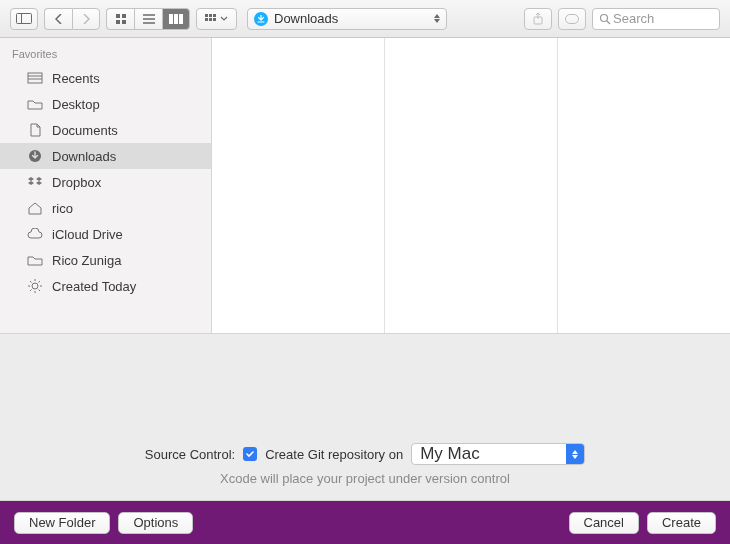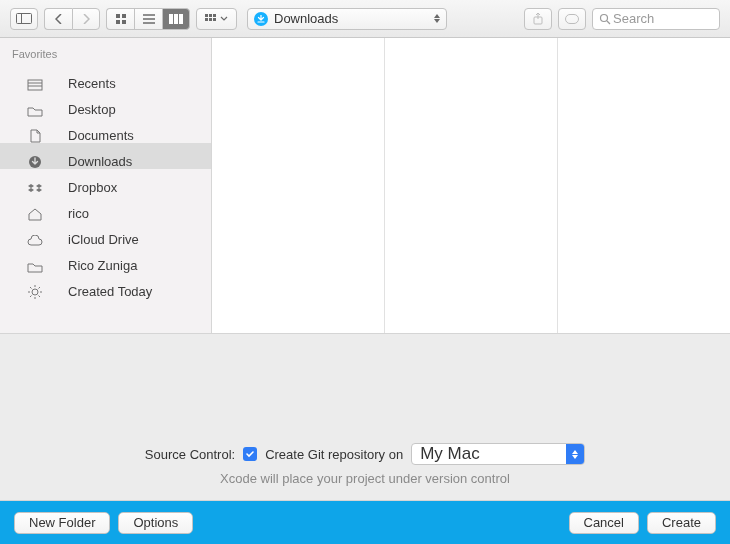--- a/index.html
+++ b/index.html
@@ -42,21 +42,21 @@
   .search {
     height: 22px; width: 128px;
     background: #fff; border:1px solid #c3c3c3; border-radius: 4px;
     display:flex; align-items:center; padding:0 6px; gap:2px; color:#9a9a9a;
   }
 
   
   .body { display:flex; height: 296px; border-bottom:1px solid #d5d5d5; }
   .sidebar { width: 212px; background:#f4f2f3; border-right:1px solid #d6d6d6; padding-top:8px; }
   .sb-head { font-size:11px; color:#8a8a8a; padding: 2px 12px 5px; }
-  .sb-item { height:26px; display:flex; align-items:flex-end; gap:24px; padding:0 12px 0 26px; font-size:13px; color:#3a3a3a; }
+  .sb-item { height:26px; display:flex; align-items:center; gap:8px; padding:0 12px 0 26px; font-size:13px; color:#3a3a3a; }
   .sb-item.selected { background:#dcdcdc; }
   .sb-item .ic { width:18px; display:flex; align-items:center; justify-content:center; color:#777; }
   .columns { flex:1; display:flex; }
   .col { flex:1; border-right:1px solid #e1e1e1; }
   .col:last-child{border-right:none;}
 
   
   .lower { height: 166px; background:#ececec; display:flex; flex-direction:column; align-items:center; justify-content:flex-end; padding-bottom:14px; }
   .sc-row { display:flex; align-items:center; gap:8px; font-size:13px; }
   .sc-label { color:#333; }
@@ -66,21 +66,21 @@
     border-radius:4px; display:flex; align-items:center; padding:0 0 0 8px;
     font-size:17px; overflow:hidden;
   }
   .popup .arrows { margin-left:auto; width:18px; height:100%; background:#2f7cf6; display:flex; flex-direction:column; align-items:center; justify-content:center; gap:1px;}
   .popup .arrows span{width:0;height:0;border-left:3px solid transparent;border-right:3px solid transparent;}
   .popup .arrows .u{border-bottom:4px solid #fff;}
   .popup .arrows .d{border-top:4px solid #fff;}
   .hint { font-size:13px; color:#8a8a8a; margin-top:6px; }
 
   
-  .footer { height:44px; border-top:1px solid #d5d5d5; background:#0ea5e9; display:flex; align-items:center; padding:0 14px; gap:8px; }
+  .footer { height:44px; border-top:1px solid #d5d5d5; background:#701a75; display:flex; align-items:center; padding:0 14px; gap:8px; }
   .push { flex:1; }
   .fbtn { height:22px; padding:0 14px; background:linear-gradient(#fefefe,#f3f3f3); border:1px solid #c3c3c3; border-radius:5px; font-size:13px; display:inline-flex; align-items:center; }
 </style>
 </head>
 <body>
 
 <div class="toolbar">
   <div class="btn">
     <svg width="16" height="11" viewBox="0 0 16 11">
         <rect x="0.5" y="0.5" width="15" height="10" rx="1" fill="none" stroke="#6a6a6a"></rect>

